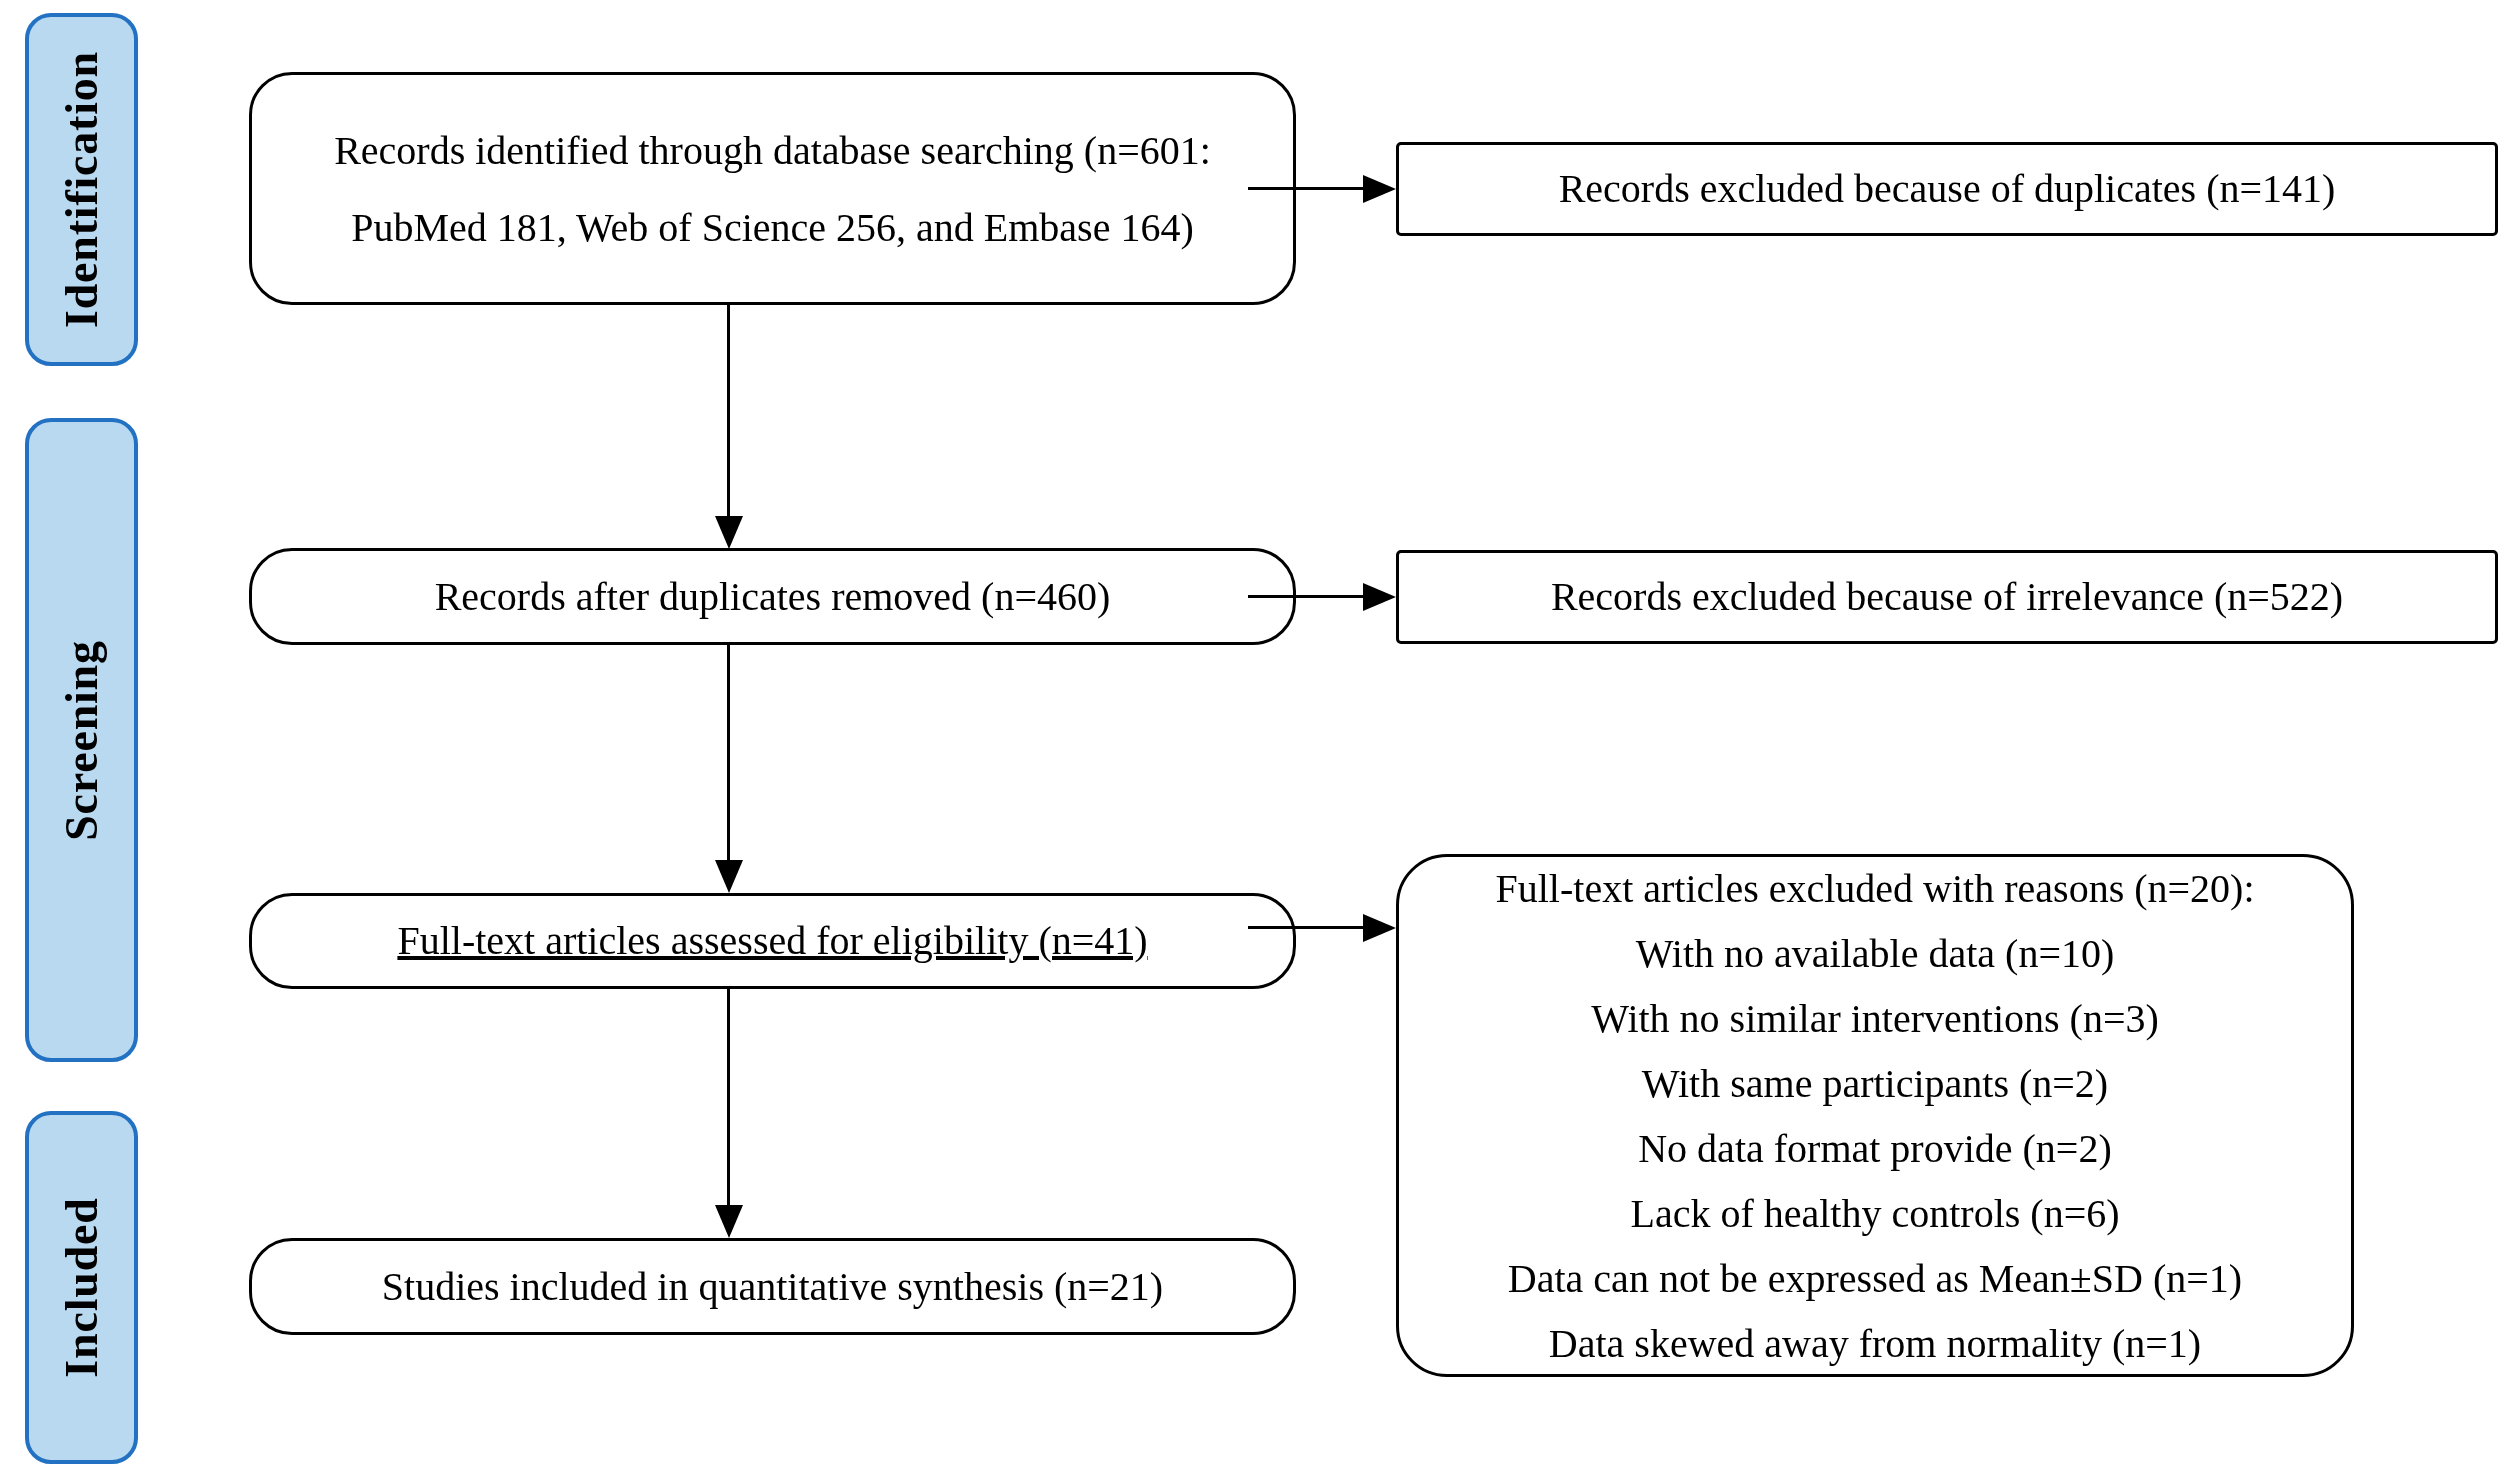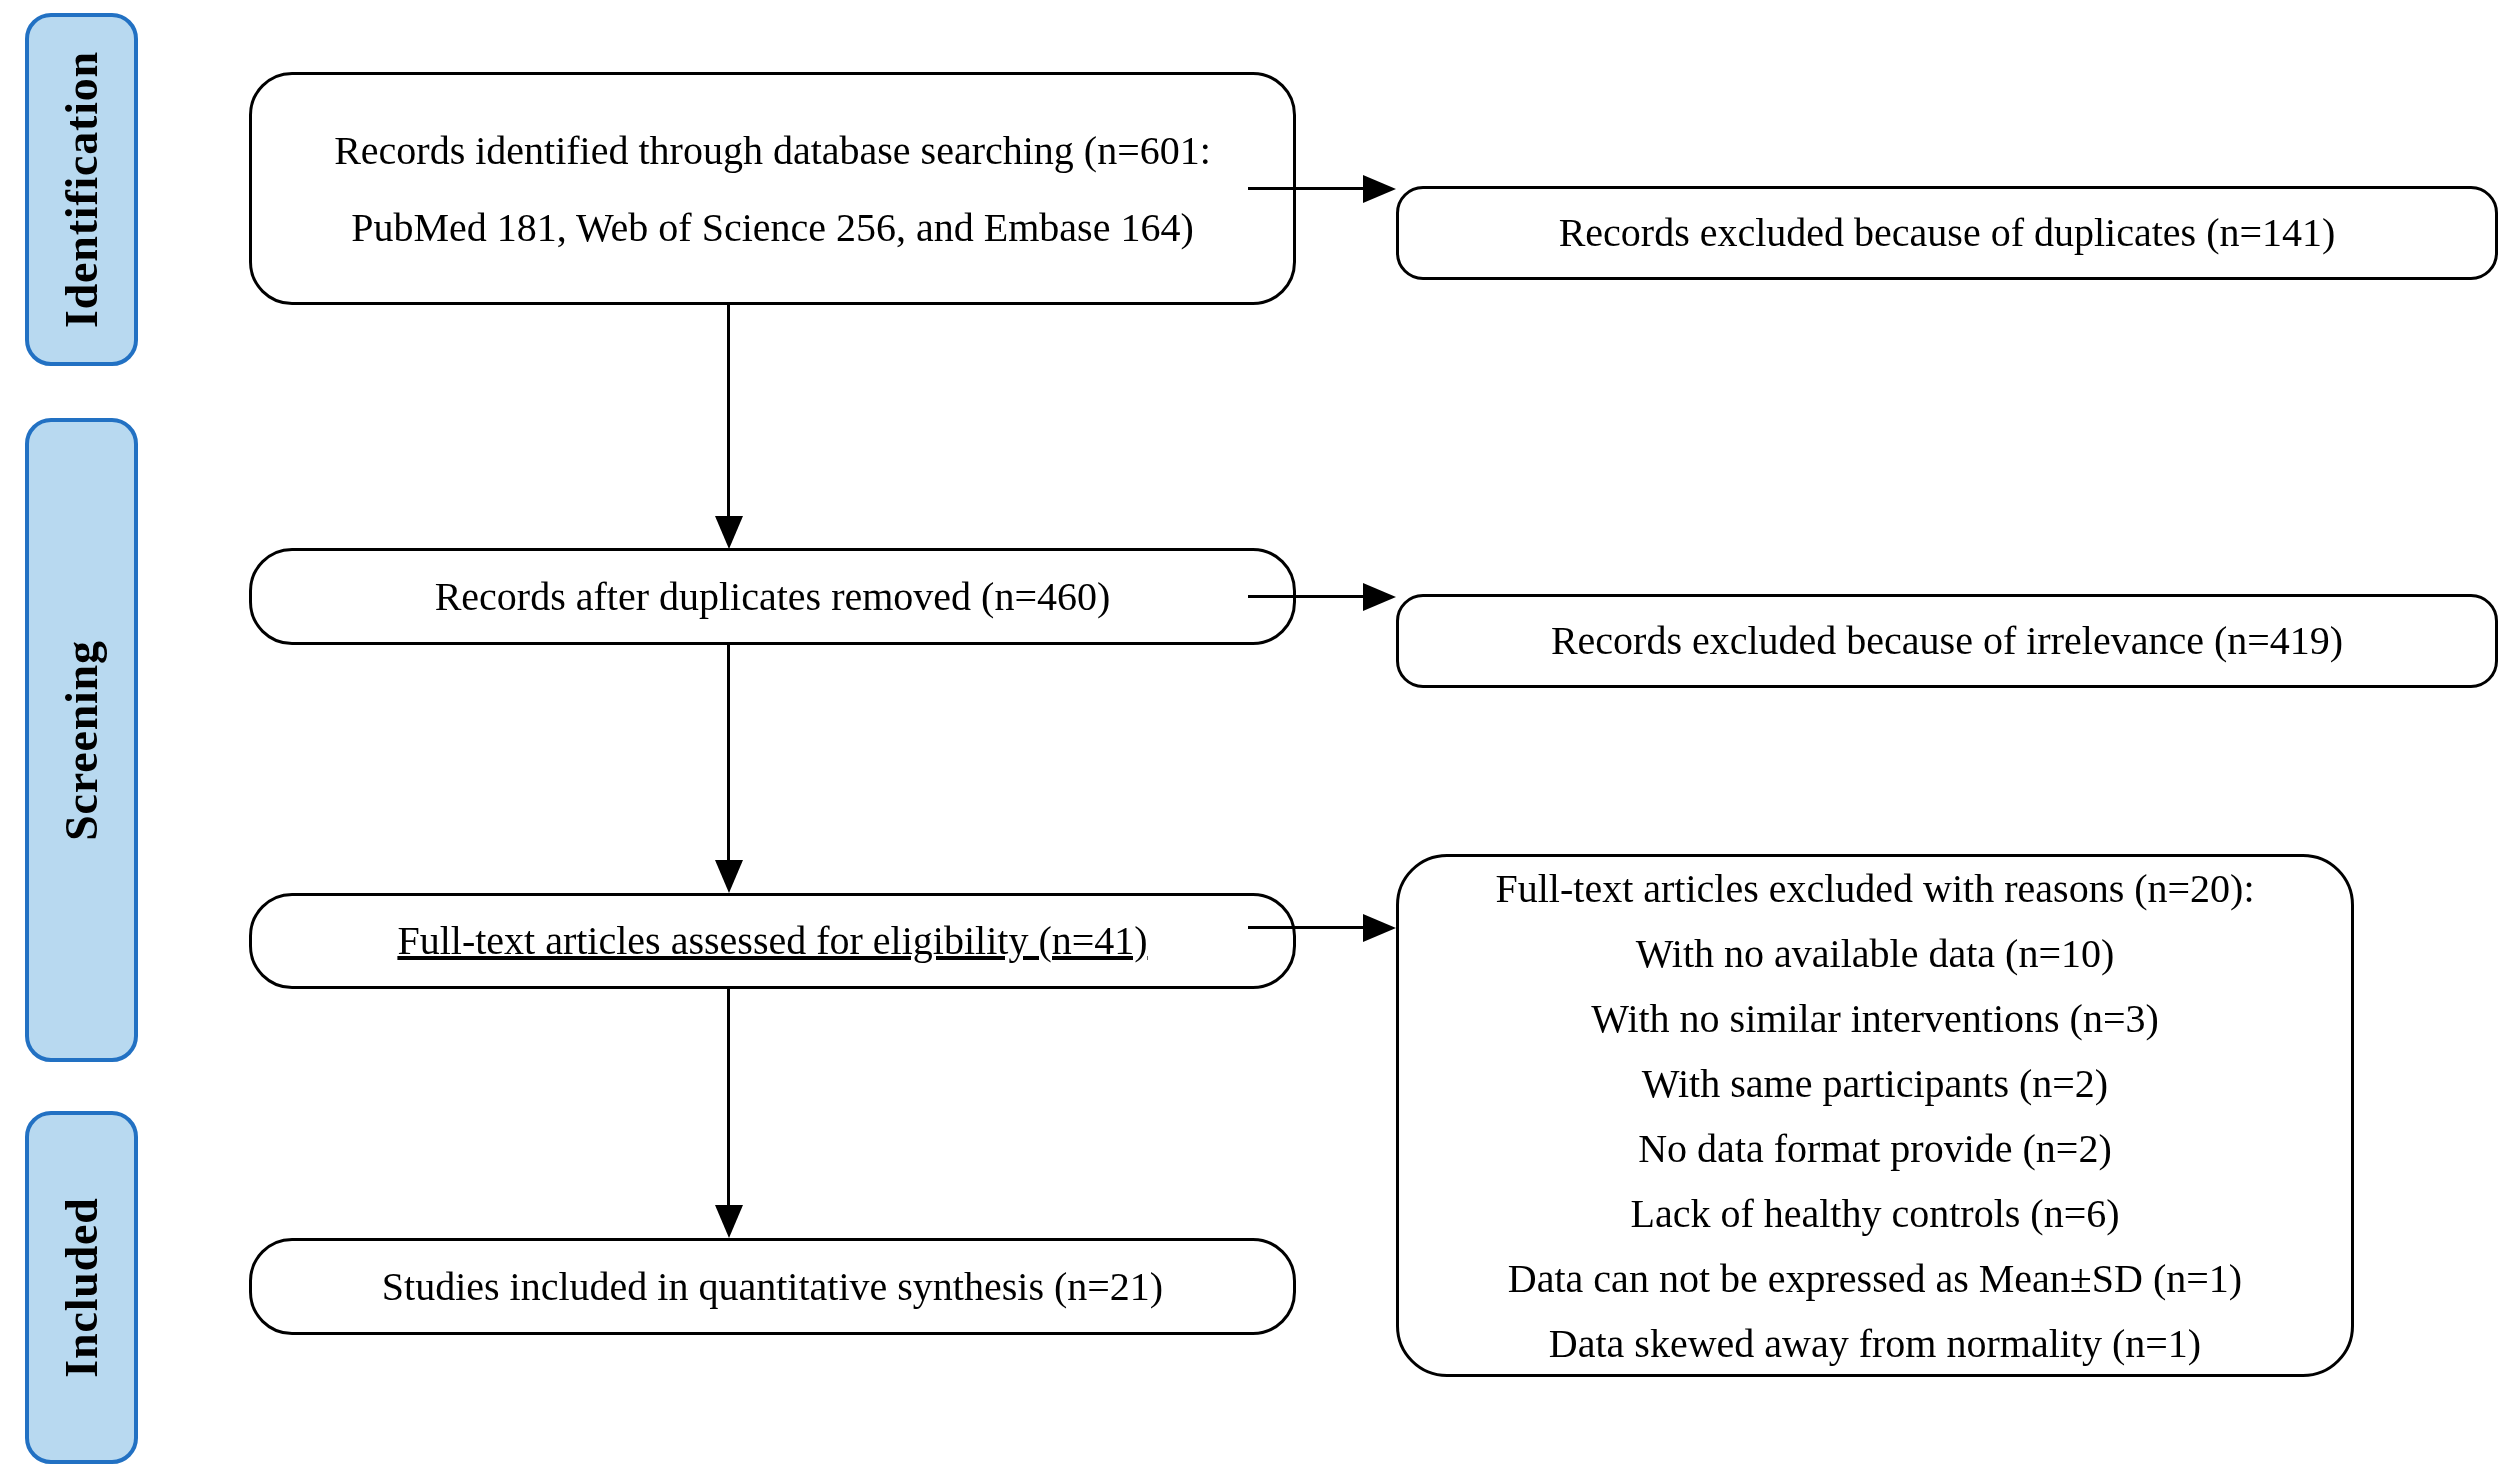--- a/index.html
+++ b/index.html
@@ -45,21 +45,21 @@
     border: 3.3px solid var(--color-box-border, #000000);
     box-sizing: border-box;
     display: flex;
     align-items: center;
     justify-content: center;
     text-align: center;
     font-size: 40px;
     line-height: 1.55;
   }
   .fbox.round-lg { border-radius: 43px; margin-left: 48px; }
-  .fbox.round-sm { border-radius: 27px; margin-top: 44px; }
+  .fbox.round-sm { border-radius: 5px; }
   .fbox.round-xl { border-radius: 51px; }
 
   .fbox .inner { width: 100%; padding: 0 24.6px; }
 
   #box-records-identified .inner { line-height: 77px; }
 
   #box-fulltext-excluded .inner { padding: 0 16.4px; }
   #box-fulltext-excluded .line { display: block; line-height: 65px; }
 
   
@@ -107,21 +107,21 @@
 
   <div class="fbox round-sm" style="left:1396px; top:142px; width:1102px; height:94px;">
     <div class="inner">Records excluded because of duplicates (n=141)</div>
   </div>
 
   <div class="fbox round-lg" style="left:201px; top:548px; width:1047px; height:97px;">
     <div class="inner">Records after duplicates removed (n=460)</div>
   </div>
 
   <div class="fbox round-sm" style="left:1396px; top:550px; width:1102px; height:94px;">
-    <div class="inner">Records excluded because of irrelevance (n=419)</div>
+    <div class="inner">Records excluded because of irrelevance (n=522)</div>
   </div>
 
   <div class="fbox round-lg" style="left:201px; top:893px; width:1047px; height:96px;text-decoration:underline;">
     <div class="inner">Full-text articles assessed for eligibility (n=41)</div>
   </div>
 
   <div class="fbox round-xl" id="box-fulltext-excluded" style="left:1396px; top:854px; width:958px; height:523px;">
     <div class="inner">
       <span class="line">Full-text articles excluded with reasons (n=20):</span>
       <span class="line">With no available data (n=10)</span>

